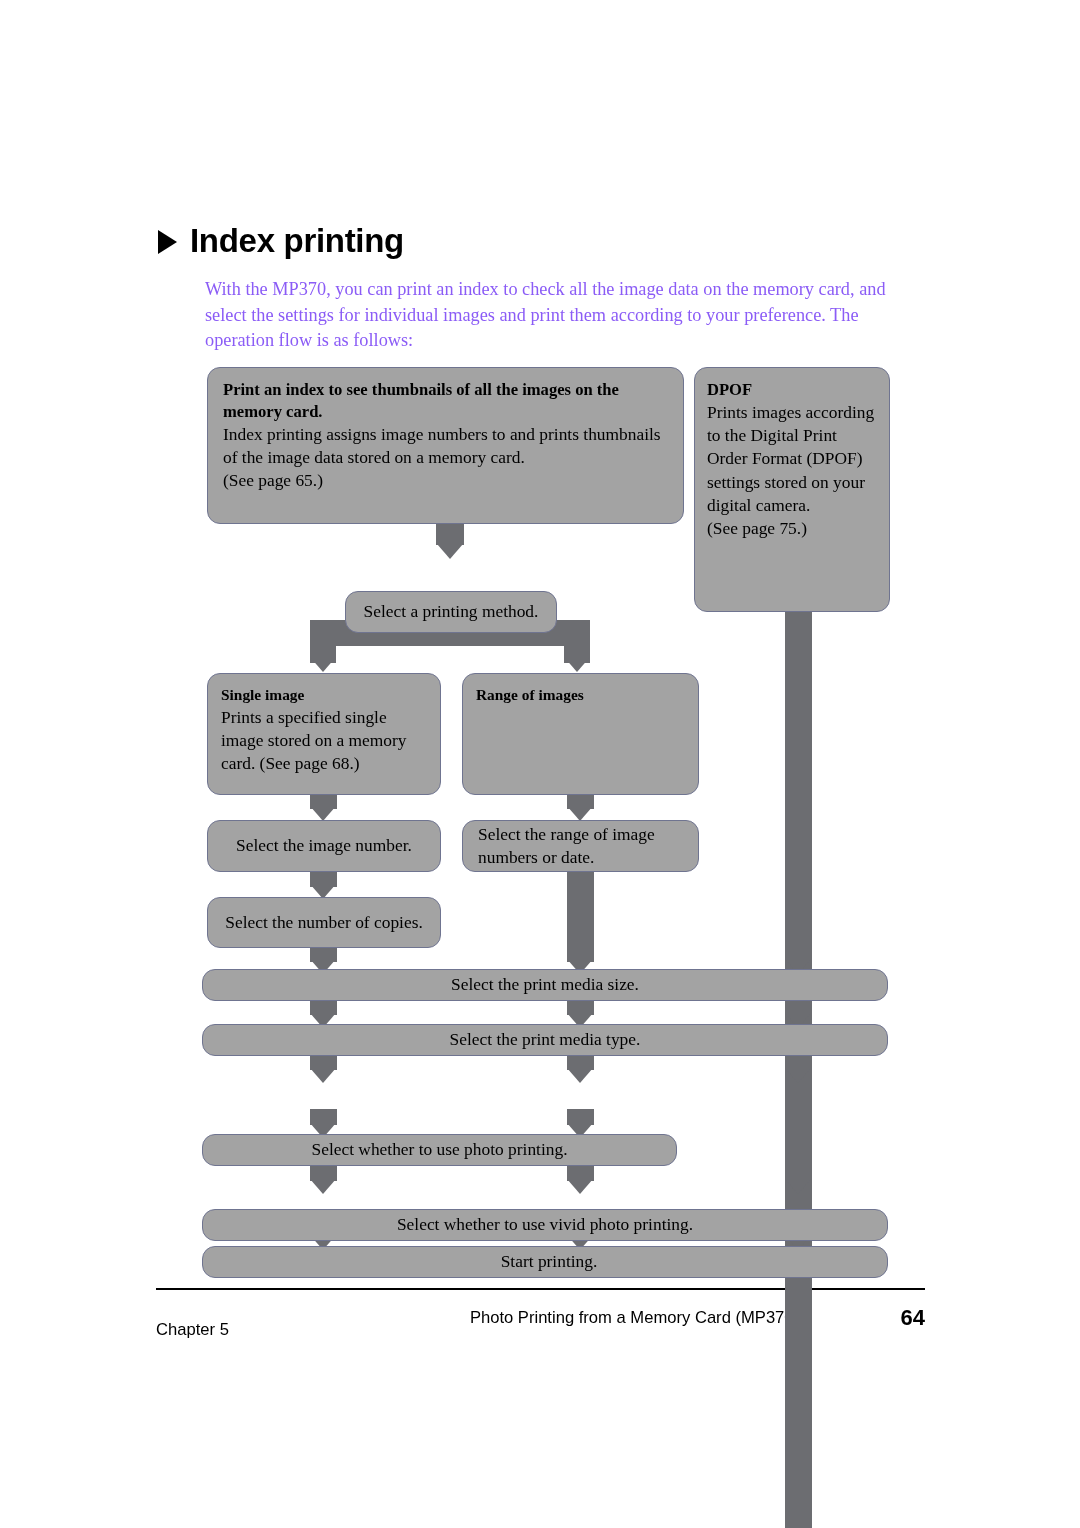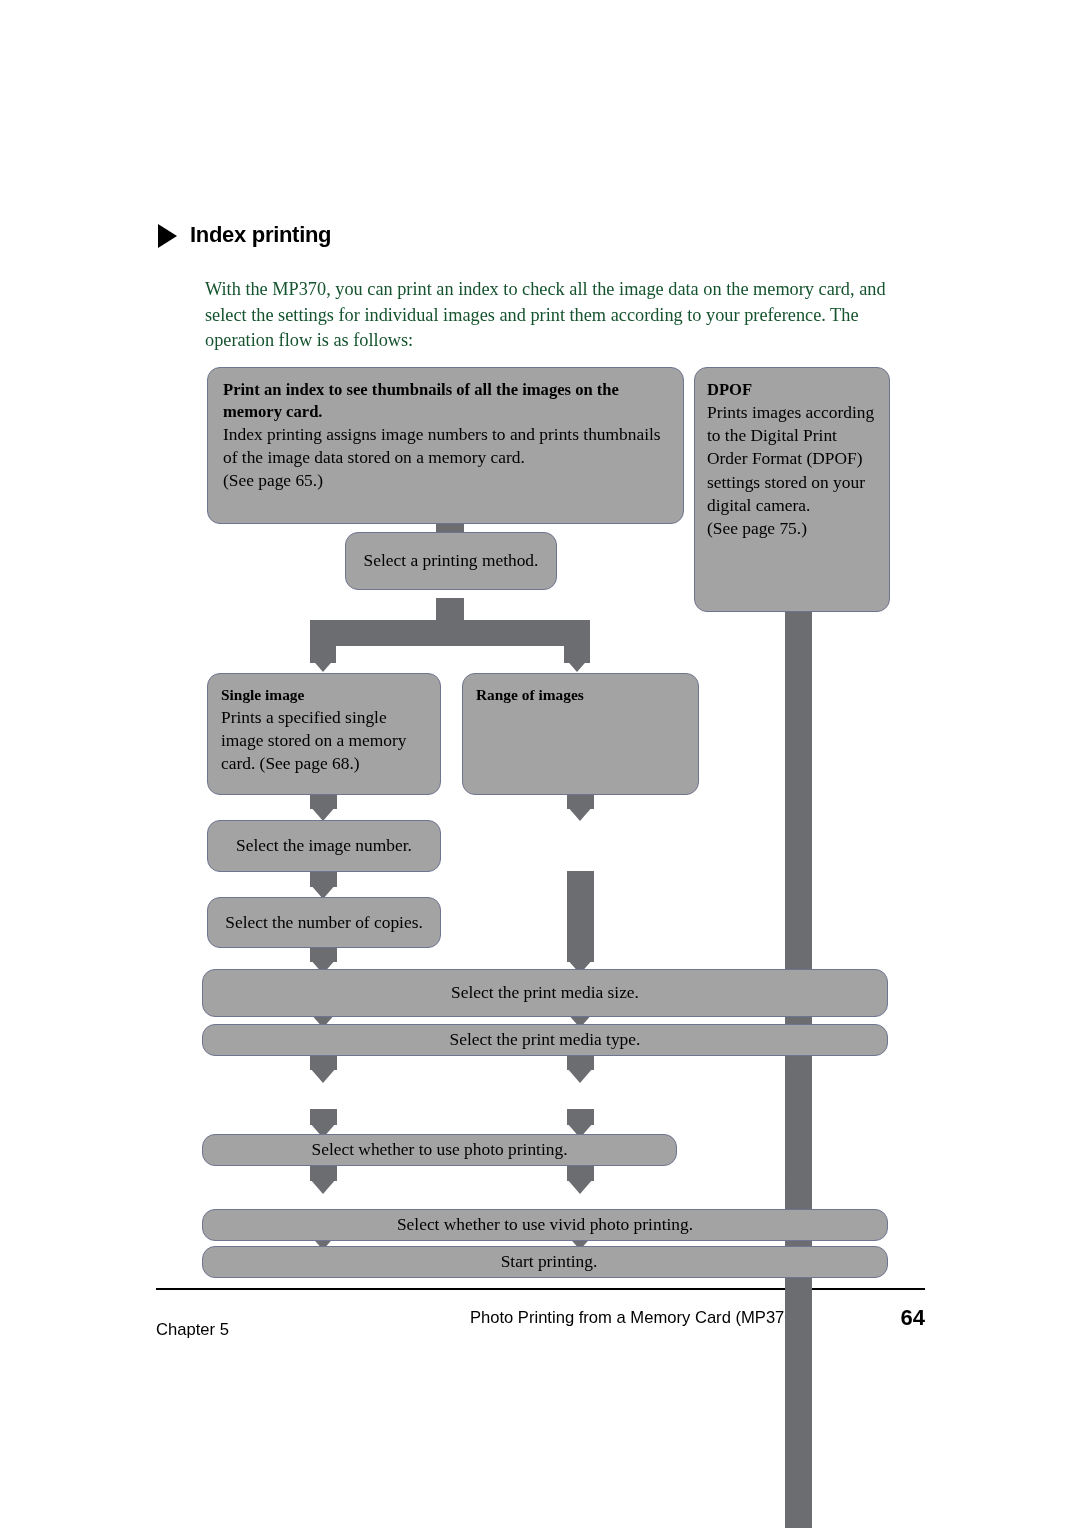--- a/index.html
+++ b/index.html
@@ -10,35 +10,35 @@
     position:relative;
     overflow:hidden;
   }
   .page { position:absolute; inset:0; }
 
   
   .heading {
     position:absolute; left:158px; top:222px;
     display:flex; align-items:center; gap:13px;
     font-family:"Liberation Sans", sans-serif;
-    font-weight:bold; font-size:22px; color:#000;
+    font-weight:bold; font-size:33px; color:#000;
     letter-spacing:-0.3px;
   }
   .tri {
     width:0;height:0;
     border-left:19px solid #000;
     border-top:12px solid transparent;
     border-bottom:12px solid transparent;
     margin-top:2px;
   }
 
   
   .intro {
     position:absolute; left:205px; top:277px; width:719px;
-    font-size:18.3px; line-height:25.6px; color:#14532d;
+    font-size:18.3px; line-height:25.6px; color:#8b5cf6;
     text-align:left;
   }
 
   
   .box {
     position:absolute;
     border:1.6px solid #6f7490;
     border-radius:13px;
     background:#a3a3a3;
     box-sizing:border-box;
@@ -165,47 +165,50 @@
   </div>
 
   <div class="box" style="left:694px; top:367px; width:196px; height:245px;">
     <div class="inner" style="padding:11px 10px 0 12px;">
       <span class="lead">DPOF</span>
       <span>Prints images according to the Digital Print Order Format (DPOF) settings stored on your digital camera.</span><br>
       <span>(See page 75.)</span>
     </div>
   </div>
 
-  <div class="box center" style="left:345px; top:532px; width:212px; height:58px;">
+  <div class="box center" style="left:345px; top:591px; width:212px; height:42px;">
     <span>Select a printing method.</span>
   </div>
 
   <div class="box" style="left:207px; top:673px; width:234px; height:122px;">
     <div class="inner" style="padding:10px 12px 0 13px;">
       <span class="lead small">Single image</span>
       <span>Prints a specified single image stored on a memory card. (See page 68.)</span>
     </div>
   </div>
 
   <div class="box" style="left:462px; top:673px; width:237px; height:122px;">
     <div class="inner" style="padding:10px 12px 0 13px;">
       <span class="lead small">Range of images</span>
     </div>
   </div>
 
   <div class="box center" style="left:207px; top:820px; width:234px; height:52px;">
     <span>Select the image number.</span>
   </div>
 
+  <div class="box leftpad" style="left:462px; top:820px; width:237px; height:52px;">
+    <span>Select the range of image numbers or date.</span>
+  </div>
 
   <div class="box center" style="left:207px; top:897px; width:234px; height:51px;">
     <span>Select the number of copies.</span>
   </div>
 
-  <div class="box center" style="left:202px; top:969px; width:686px; height:48px;">
+  <div class="box center" style="left:202px; top:969px; width:686px; height:32px;">
     <span>Select the print media size.</span>
   </div>
 
   <div class="box center" style="left:202px; top:1024px; width:686px; height:32px;">
     <span>Select the print media type.</span>
   </div>
 
 
   <div class="box center" style="left:202px; top:1134px; width:475px; height:32px;">
     <span>Select whether to use photo printing.</span>

